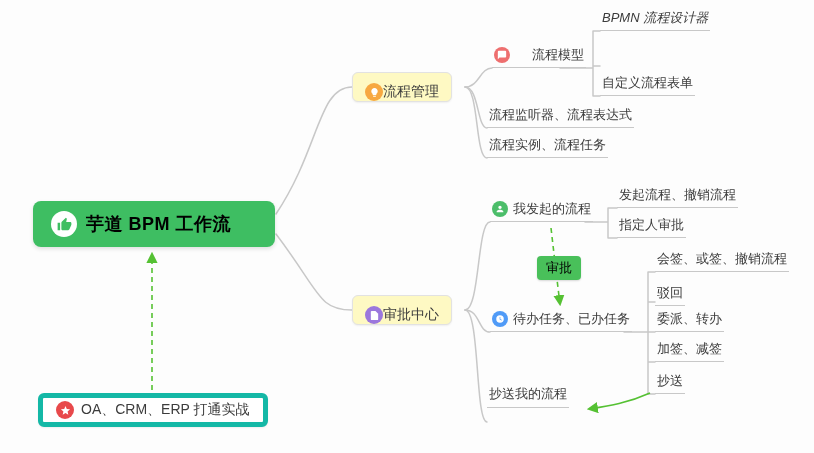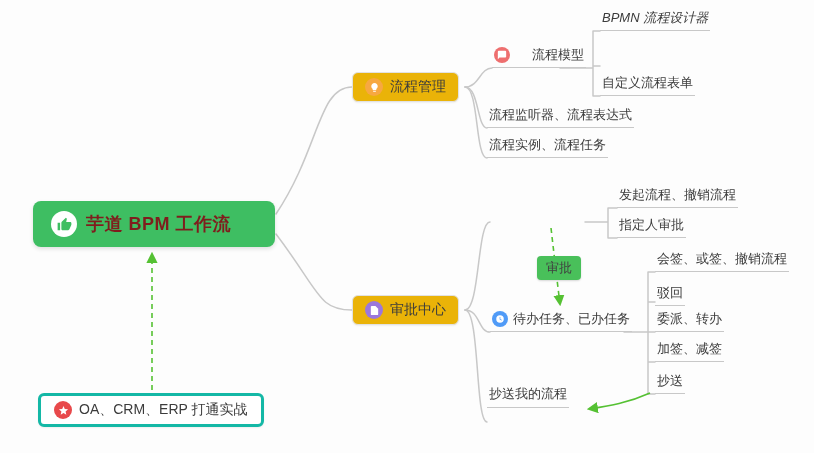--- a/index.html
+++ b/index.html
@@ -11,41 +11,41 @@
   html,body{margin:0;padding:0;background:#fff;}
   .stage{
     position:relative;width:814px;height:453px;overflow:hidden;background:#fdfdfd;
     font-family:"Liberation Sans","DejaVu Sans",sans-serif;color:var(--text);
   }
   .stage svg.wires{position:absolute;left:0;top:0;z-index:0;}
   .node{position:absolute;z-index:1;white-space:nowrap;box-sizing:border-box;}
   .root-node{
     display:flex;align-items:center;gap:9px;width:242px;height:46px;
     background:var(--root-bg);border-radius:8px;padding:0 0 0 18px;
-    color:#7f1d1d;font-size:18px;font-weight:bold;letter-spacing:.5px;
+    color:#000000;font-size:18px;font-weight:bold;letter-spacing:.5px;
     box-shadow:0 2px 4px rgba(0,0,0,.12);
   }
   .box{
-    display:flex;align-items:center;gap:7px;height:30px;padding:0 12px;
-    background:#eab308;border:1px solid #E2E2E2;border-radius:6px;
+    display:flex;align-items:flex-end;height:30px;padding:0 12px;
+    background:#fef9c3;border:1px solid #E2E2E2;border-radius:6px;
     font-size:14px;box-shadow:0 1px 2px rgba(0,0,0,.06);
   }
   .note-box{
     display:flex;align-items:center;gap:7px;height:34px;padding:0 13px;
-    background:#fff;border:3px solid #14b8a6;border-radius:6px;
+    background:#fff;border:5px solid #14b8a6;border-radius:6px;
     font-size:14px;box-shadow:0 1px 2px rgba(0,0,0,.06);
   }
   .line-node{
     display:flex;align-items:center;gap:5px;padding:0 2px 3px 2px;
     font-size:13px;line-height:18px;border-bottom:1.5px solid var(--line-gray);
   }
   .tag{
     display:flex;align-items:center;justify-content:center;z-index:2;
     height:24px;padding:0 9px;background:var(--tag-green);border-radius:4px;
-    color:#404040;font-size:13px;box-shadow:0 1px 2px rgba(0,0,0,.15);
+    color:#000000;font-size:13px;box-shadow:0 1px 2px rgba(0,0,0,.15);
   }
   .badge{
     display:inline-flex;align-items:center;justify-content:center;flex:none;
     width:18px;height:18px;border-radius:50%;
   }
   .badge svg{width:11px;height:11px;display:block;}
   .badge.sm{width:16px;height:16px;}
   .badge.sm svg{width:10px;height:10px;}
   .badge.big{width:26px;height:26px;background:#fff;}
   .badge.big svg{width:15px;height:15px;}
@@ -133,20 +133,28 @@
 
   <div class="node box" style="left:352px;top:295px;">
     <span class="badge" style="background:var(--icon-purple)">
       <svg viewBox="0 0 24 24">
           <path fill="#fff" d="M14 2H6a2 2 0 0 0-2 2v16a2 2 0 0 0 2 2h12a2 2 0 0 0 2-2V8l-6-6z"></path>
         </svg>
     </span>
     <span>审批中心</span>
   </div>
 
+  <div class="node line-node" style="left:490px;top:200px;">
+    <span class="badge sm" style="background:var(--icon-green)">
+      <svg viewBox="0 0 24 24">
+          <path fill="#fff" d="M12 12c2.21 0 4-1.79 4-4s-1.79-4-4-4-4 1.79-4 4 1.79 4 4 4zm0 2c-2.67 0-8 1.34-8 4v2h16v-2c0-2.66-5.33-4-8-4z"></path>
+        </svg>
+    </span>
+    <span>我发起的流程</span>
+  </div>
   <div class="node line-node" style="left:617px;top:186px;">
     <span>发起流程、撤销流程</span>
   </div>
   <div class="node line-node" style="left:617px;top:216px;">
     <span>指定人审批</span>
   </div>
 
   <div class="node tag" style="left:537px;top:256px;">
     <span>审批</span>
   </div>

